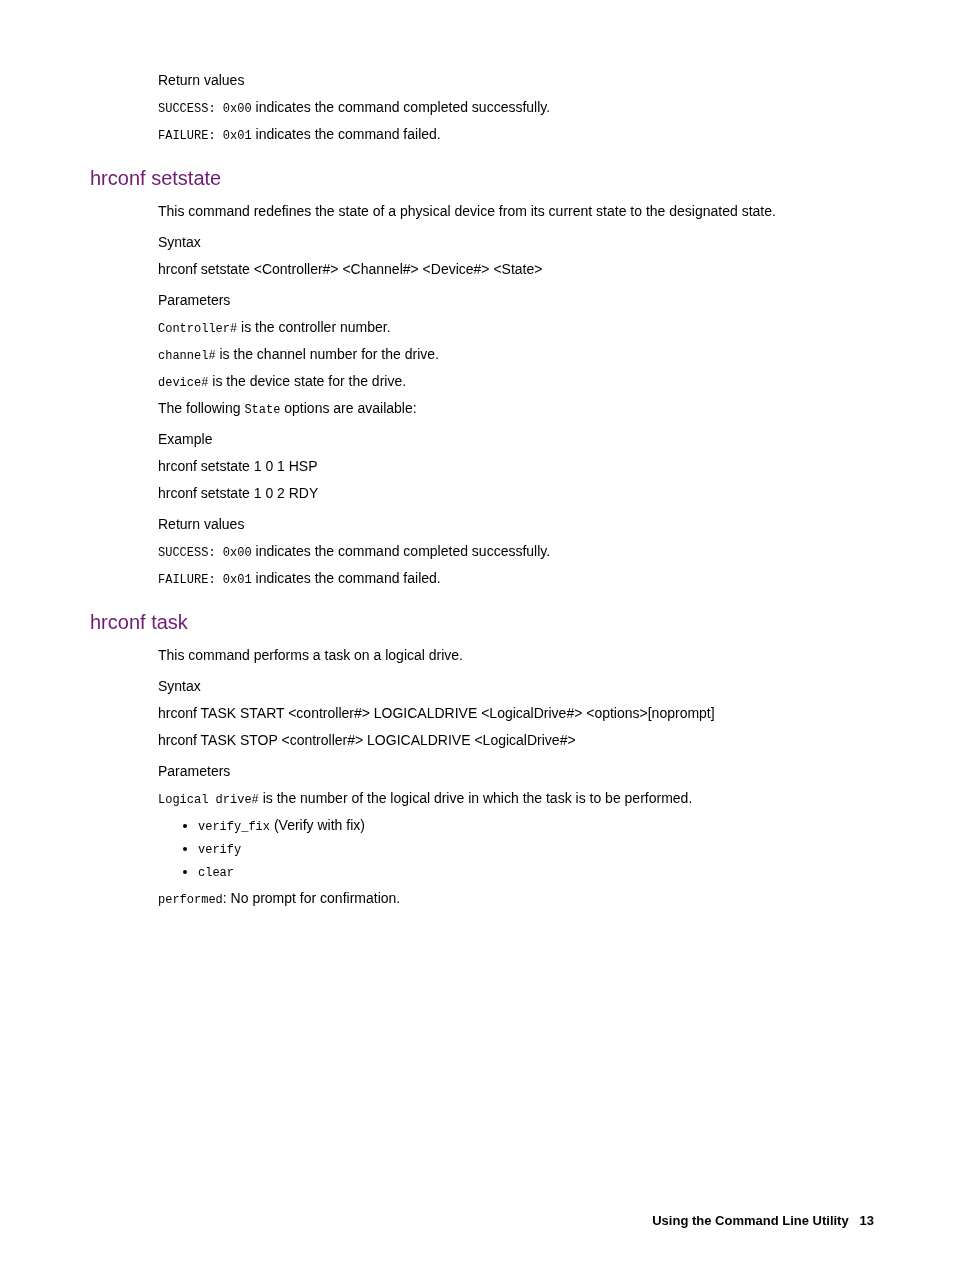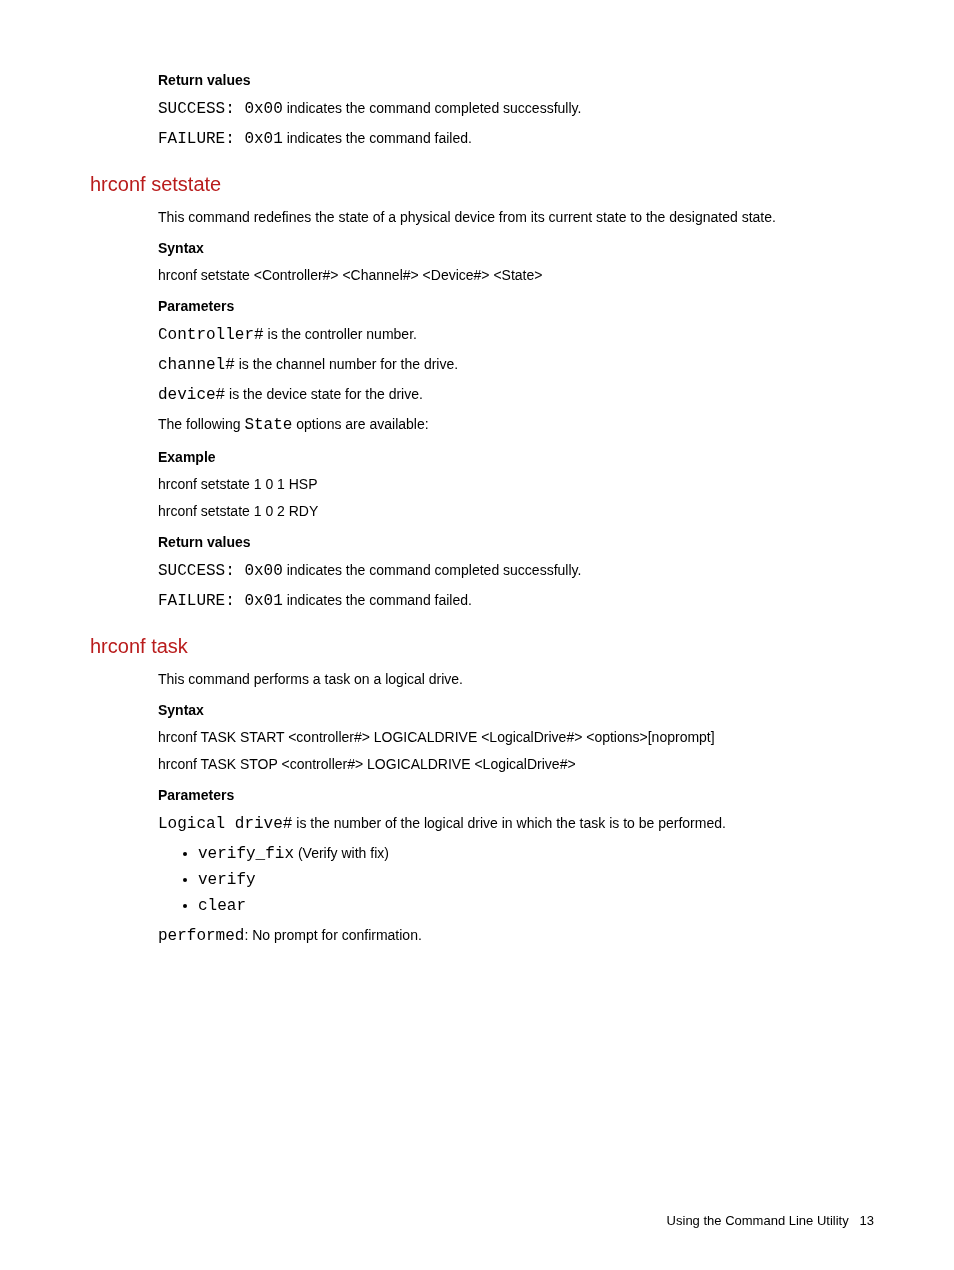--- a/index.html
+++ b/index.html
@@ -13,33 +13,33 @@
     width: 954px;
     box-sizing: border-box;
   }
   .content {
     margin-left: 68px;
   }
   h2.section-title {
     font-family: Arial, Helvetica, sans-serif;
     font-size: 20px;
     font-weight: normal;
-    color: #b91c1c;
+    color: #701a75;
     margin: 18px 0 8px 0;
   }
   .bold-label {
-    font-weight: bold;
+    font-weight: normal;
     margin: 10px 0 6px 0;
   }
   p {
     margin: 6px 0;
   }
   .mono {
     font-family: "Courier New", monospace;
-    font-size: 16px;
+    font-size: 12px;
     text-align: right;
   }
   ul.bullets {
     margin: 4px 0 4px 0;
     padding-left: 20px;
   }
   ul.bullets li {
     margin: 2px 0 2px 20px;
     padding-left: 0;
   }
@@ -49,20 +49,21 @@
   .code-line {
     font-family: Liberation Sans, sans-serif;
     font-size: 14px;
     margin: 6px 0;
   }
   .footer {
     position: fixed;
     bottom: 40px;
     right: 80px;
     font-size: 13px;
+    font-weight: bold;
   }
 </style>
 </head>
 <body>
 
 <div class="content">
   <p class="bold-label">Return values</p>
   <p><span class="mono">SUCCESS: 0x00</span><span> indicates the command completed successfully.</span></p>
   <p><span class="mono">FAILURE: 0x01</span><span> indicates the command failed.</span></p>
 </div>

